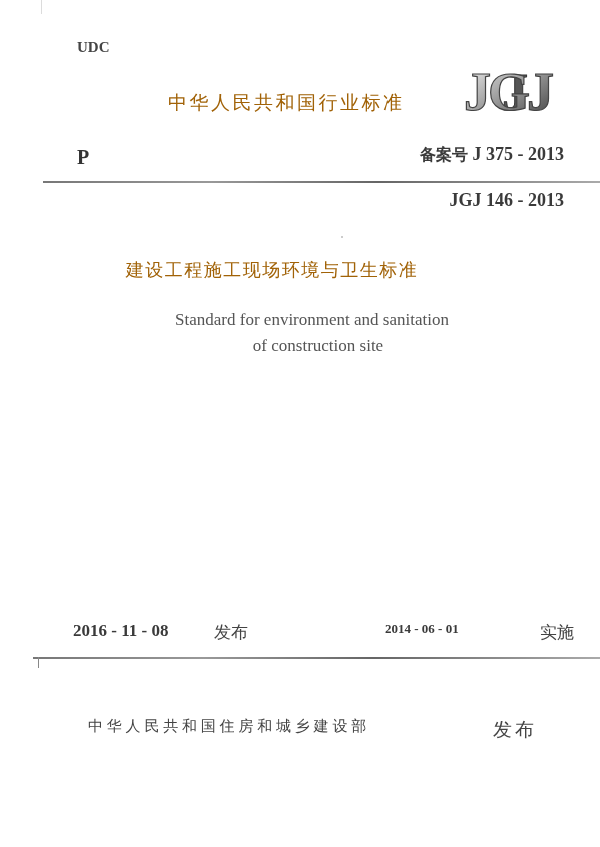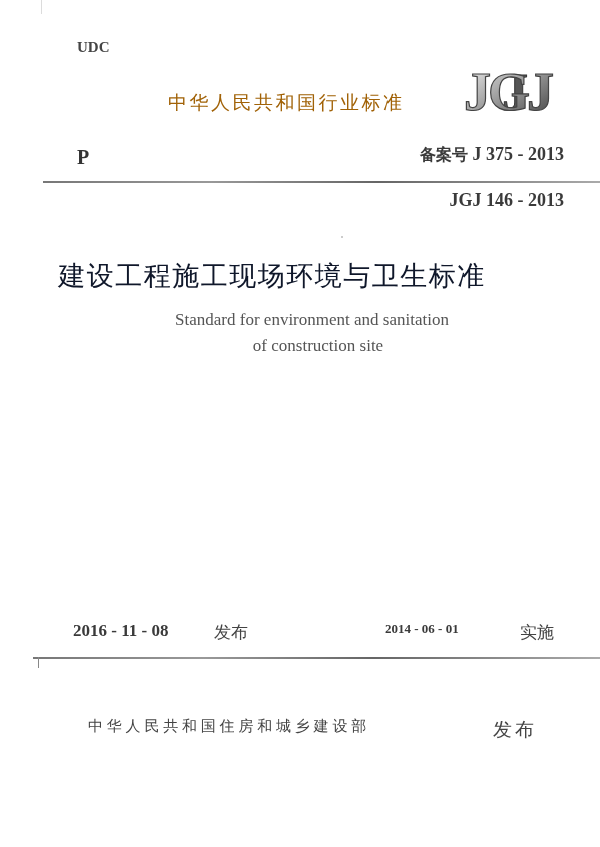--- a/index.html
+++ b/index.html
@@ -15,27 +15,27 @@
     #udc { left: 77px; top: 39px; font-size: 15px; color: #444; }
     #industry { left: 168px; top: 90px; font-size: 19px; letter-spacing: 2.5px; color: #a16207; }
     #logo { left: 462px; top: 64px; width: 105px; height: 52px; }
     #p-class { left: 77px; top: 146px; font-size: 20px; color: #333; }
     #std-code { right: 36px; top: 142px; font-size: 18px; color: #3a3a3a; text-align: left; margin-top: 48px; }
     #record-no { right: 36px; top: 144px; font-size: 18px; color: #3a3a3a; text-align: right; white-space: nowrap; }
     #record-no .cnlab { font-family: "DejaVu Sans", sans-serif; font-weight: bold; font-size: 16px; }
     .rule { height: 2px; background: linear-gradient(to right, #777 0%, #999 30%, #666 60%, #aaa 100%); }
     #rule-top { left: 43px; top: 181px; width: 557px; }
     #dot { left: 341px; top: 236px; width: 2px; height: 2px; background: #bbb; border-radius: 1px; }
-    #title-cn { left: 0; width: 522px; top: 258px; text-align: center; font-size: 27px; letter-spacing: 1.5px; color: #0f172a; font-family: "DejaVu Serif", serif; padding-left: 22px; box-sizing: border-box; }
+    #title-cn { left: 0; width: 522px; top: 258px; text-align: center; font-size: 18px; letter-spacing: 1.5px; color: #a16207; font-family: "DejaVu Serif", serif; padding-left: 22px; box-sizing: border-box; }
     #title-en1 { left: 0; width: 600px; top: 310px; text-align: center; font-size: 17px; color: #555; font-family: "Liberation Serif", serif; padding-left: 24px; box-sizing: border-box; }
     #title-en2 { left: 0; width: 600px; top: 336px; text-align: center; font-size: 17px; color: #555; font-family: "Liberation Serif", serif; padding-left: 36px; box-sizing: border-box; }
     #issue-date { left: 73px; top: 621px; font-size: 17px; }
     #issue-label { left: 214px; top: 621px; font-size: 17px; color: #444; }
     #impl-date { left: 385px; top: 621px; font-size: 13px; }
-    #impl-label { left: 520px; top: 621px; font-size: 17px; color: #444; }
+    #impl-label { left: 540px; top: 621px; font-size: 17px; color: #444; }
     #rule-bottom { left: 33px; top: 657px; width: 567px; }
     #tick { left: 38px; top: 657px; width: 1px; height: 11px; background: #888; }
     #publisher { left: 88px; top: 717px; font-size: 15px; letter-spacing: 3.8px; color: #444; }
     #publish-label { left: 493px; top: 717px; font-size: 19px; letter-spacing: 3px; color: #444; }
   </style>
 </head>
 <body>
 
 <div class="abs margin-mark"></div>
 

